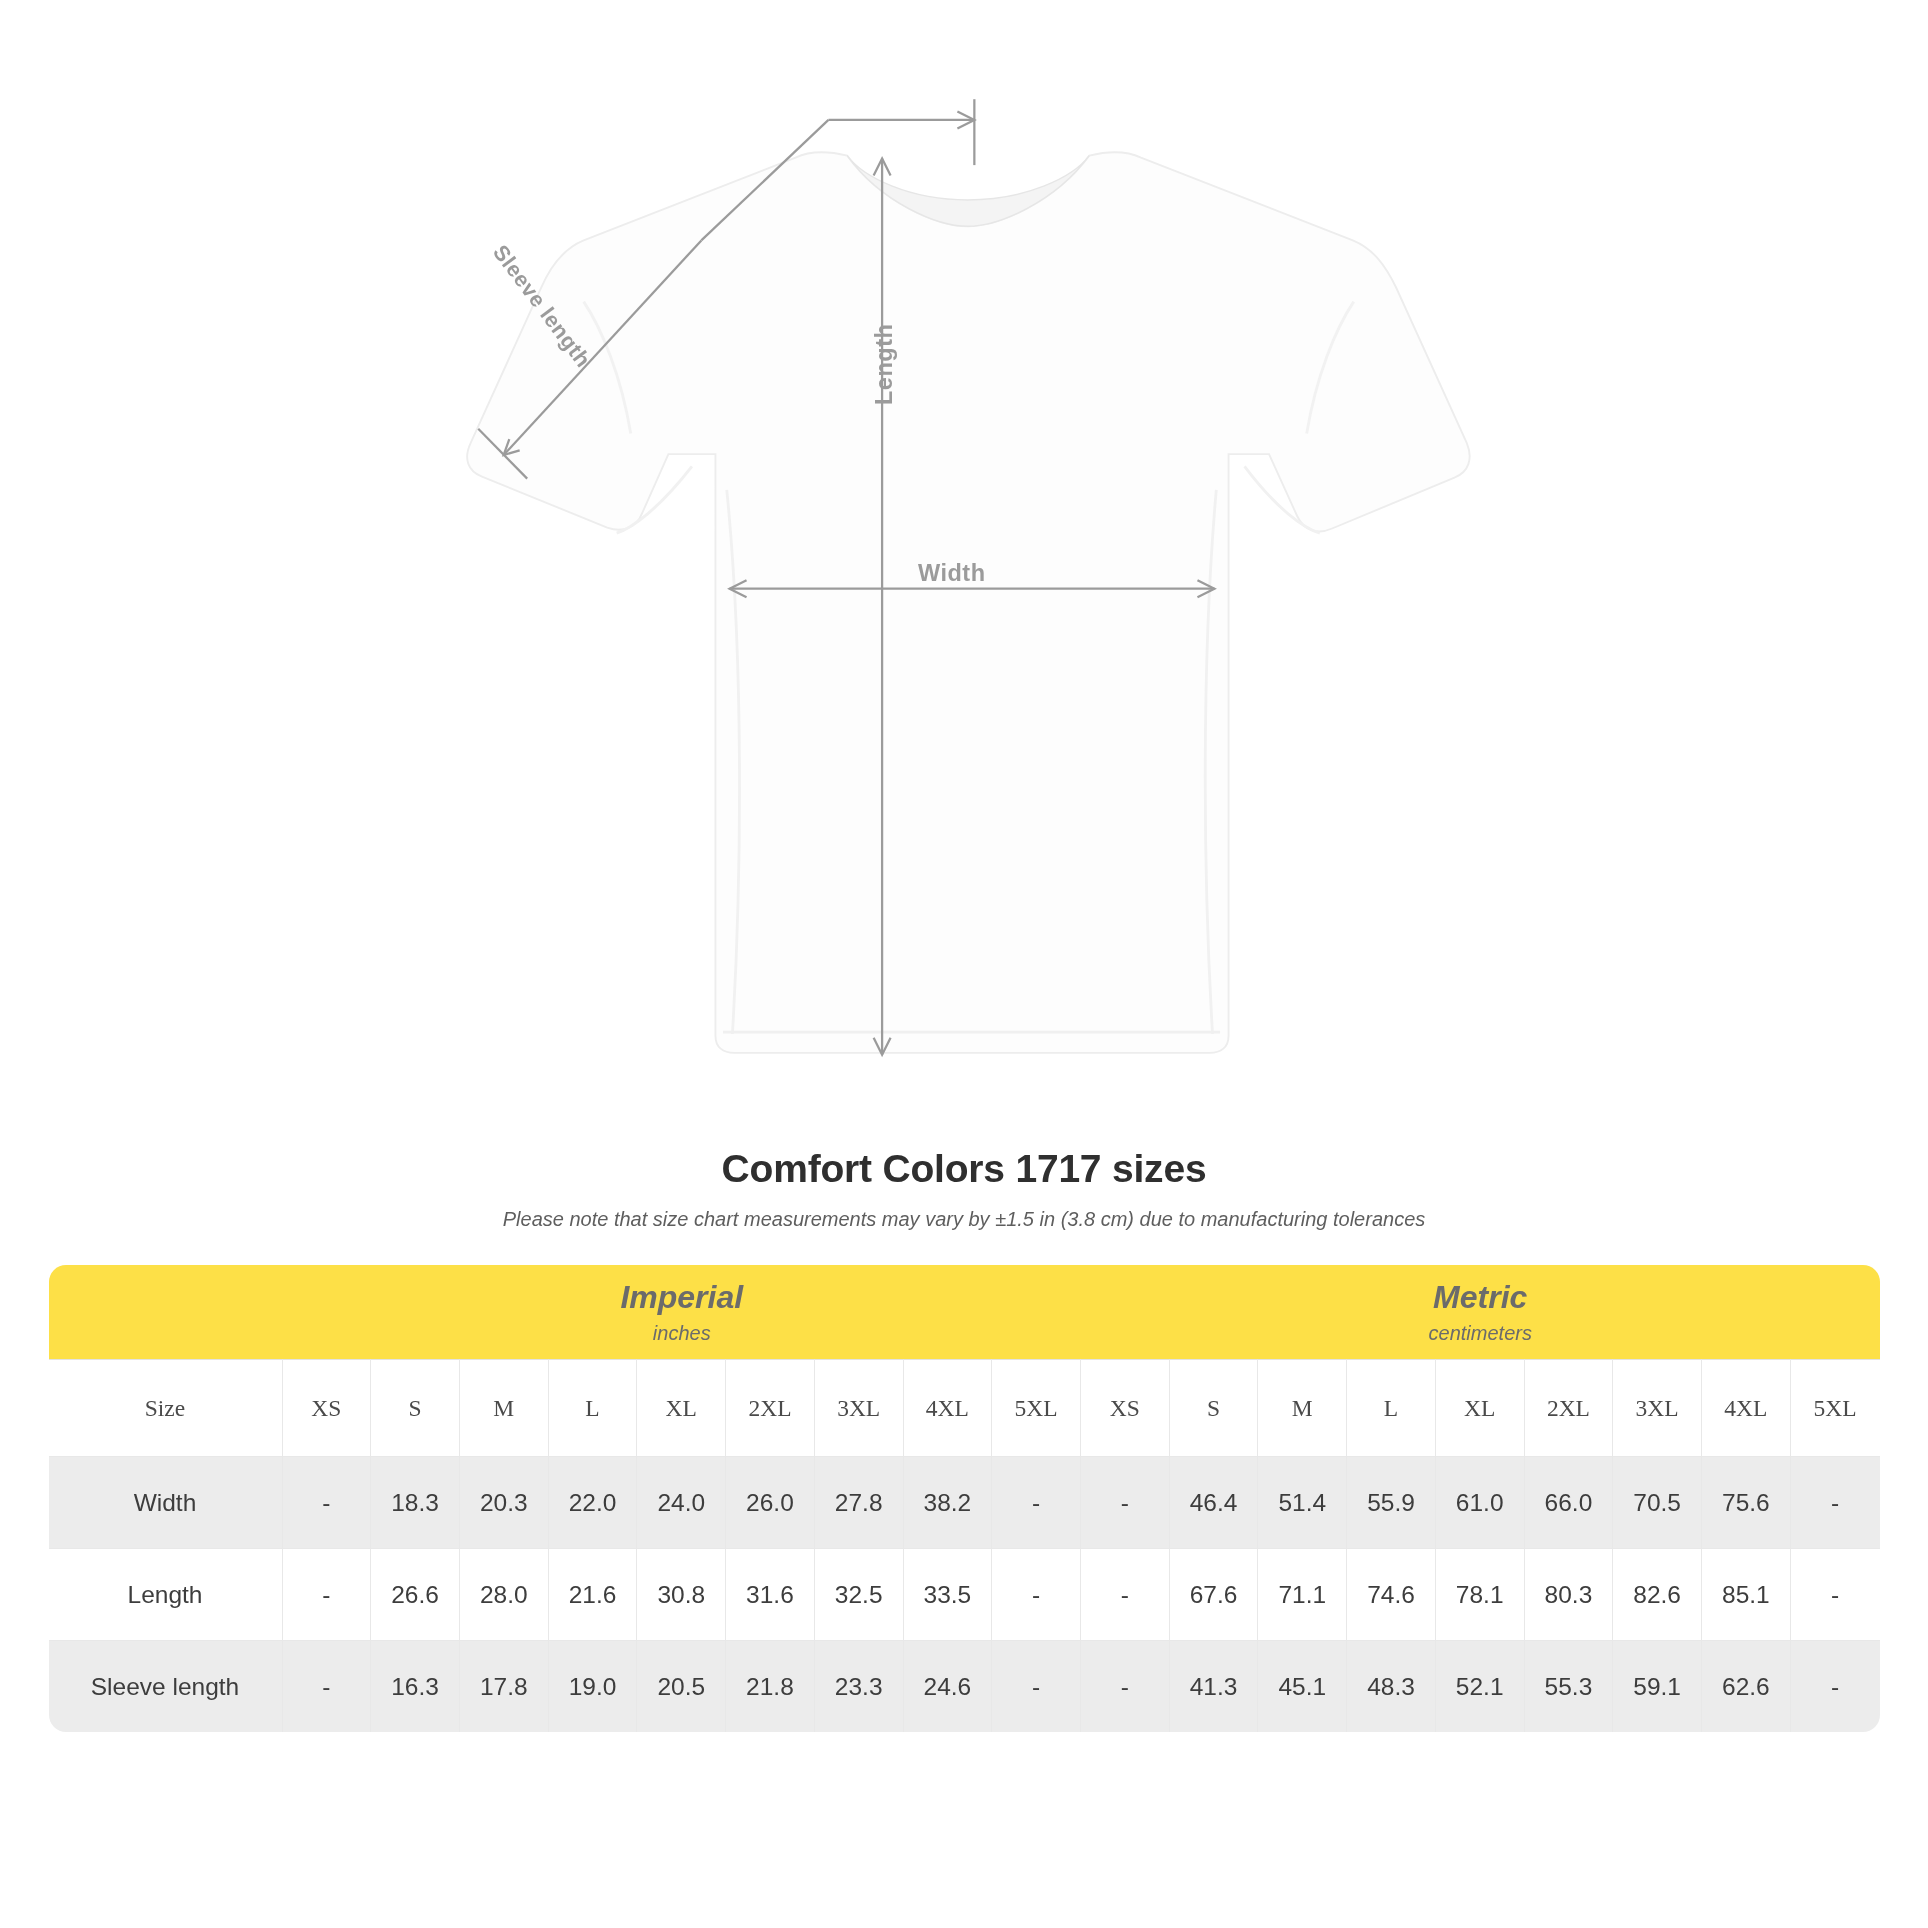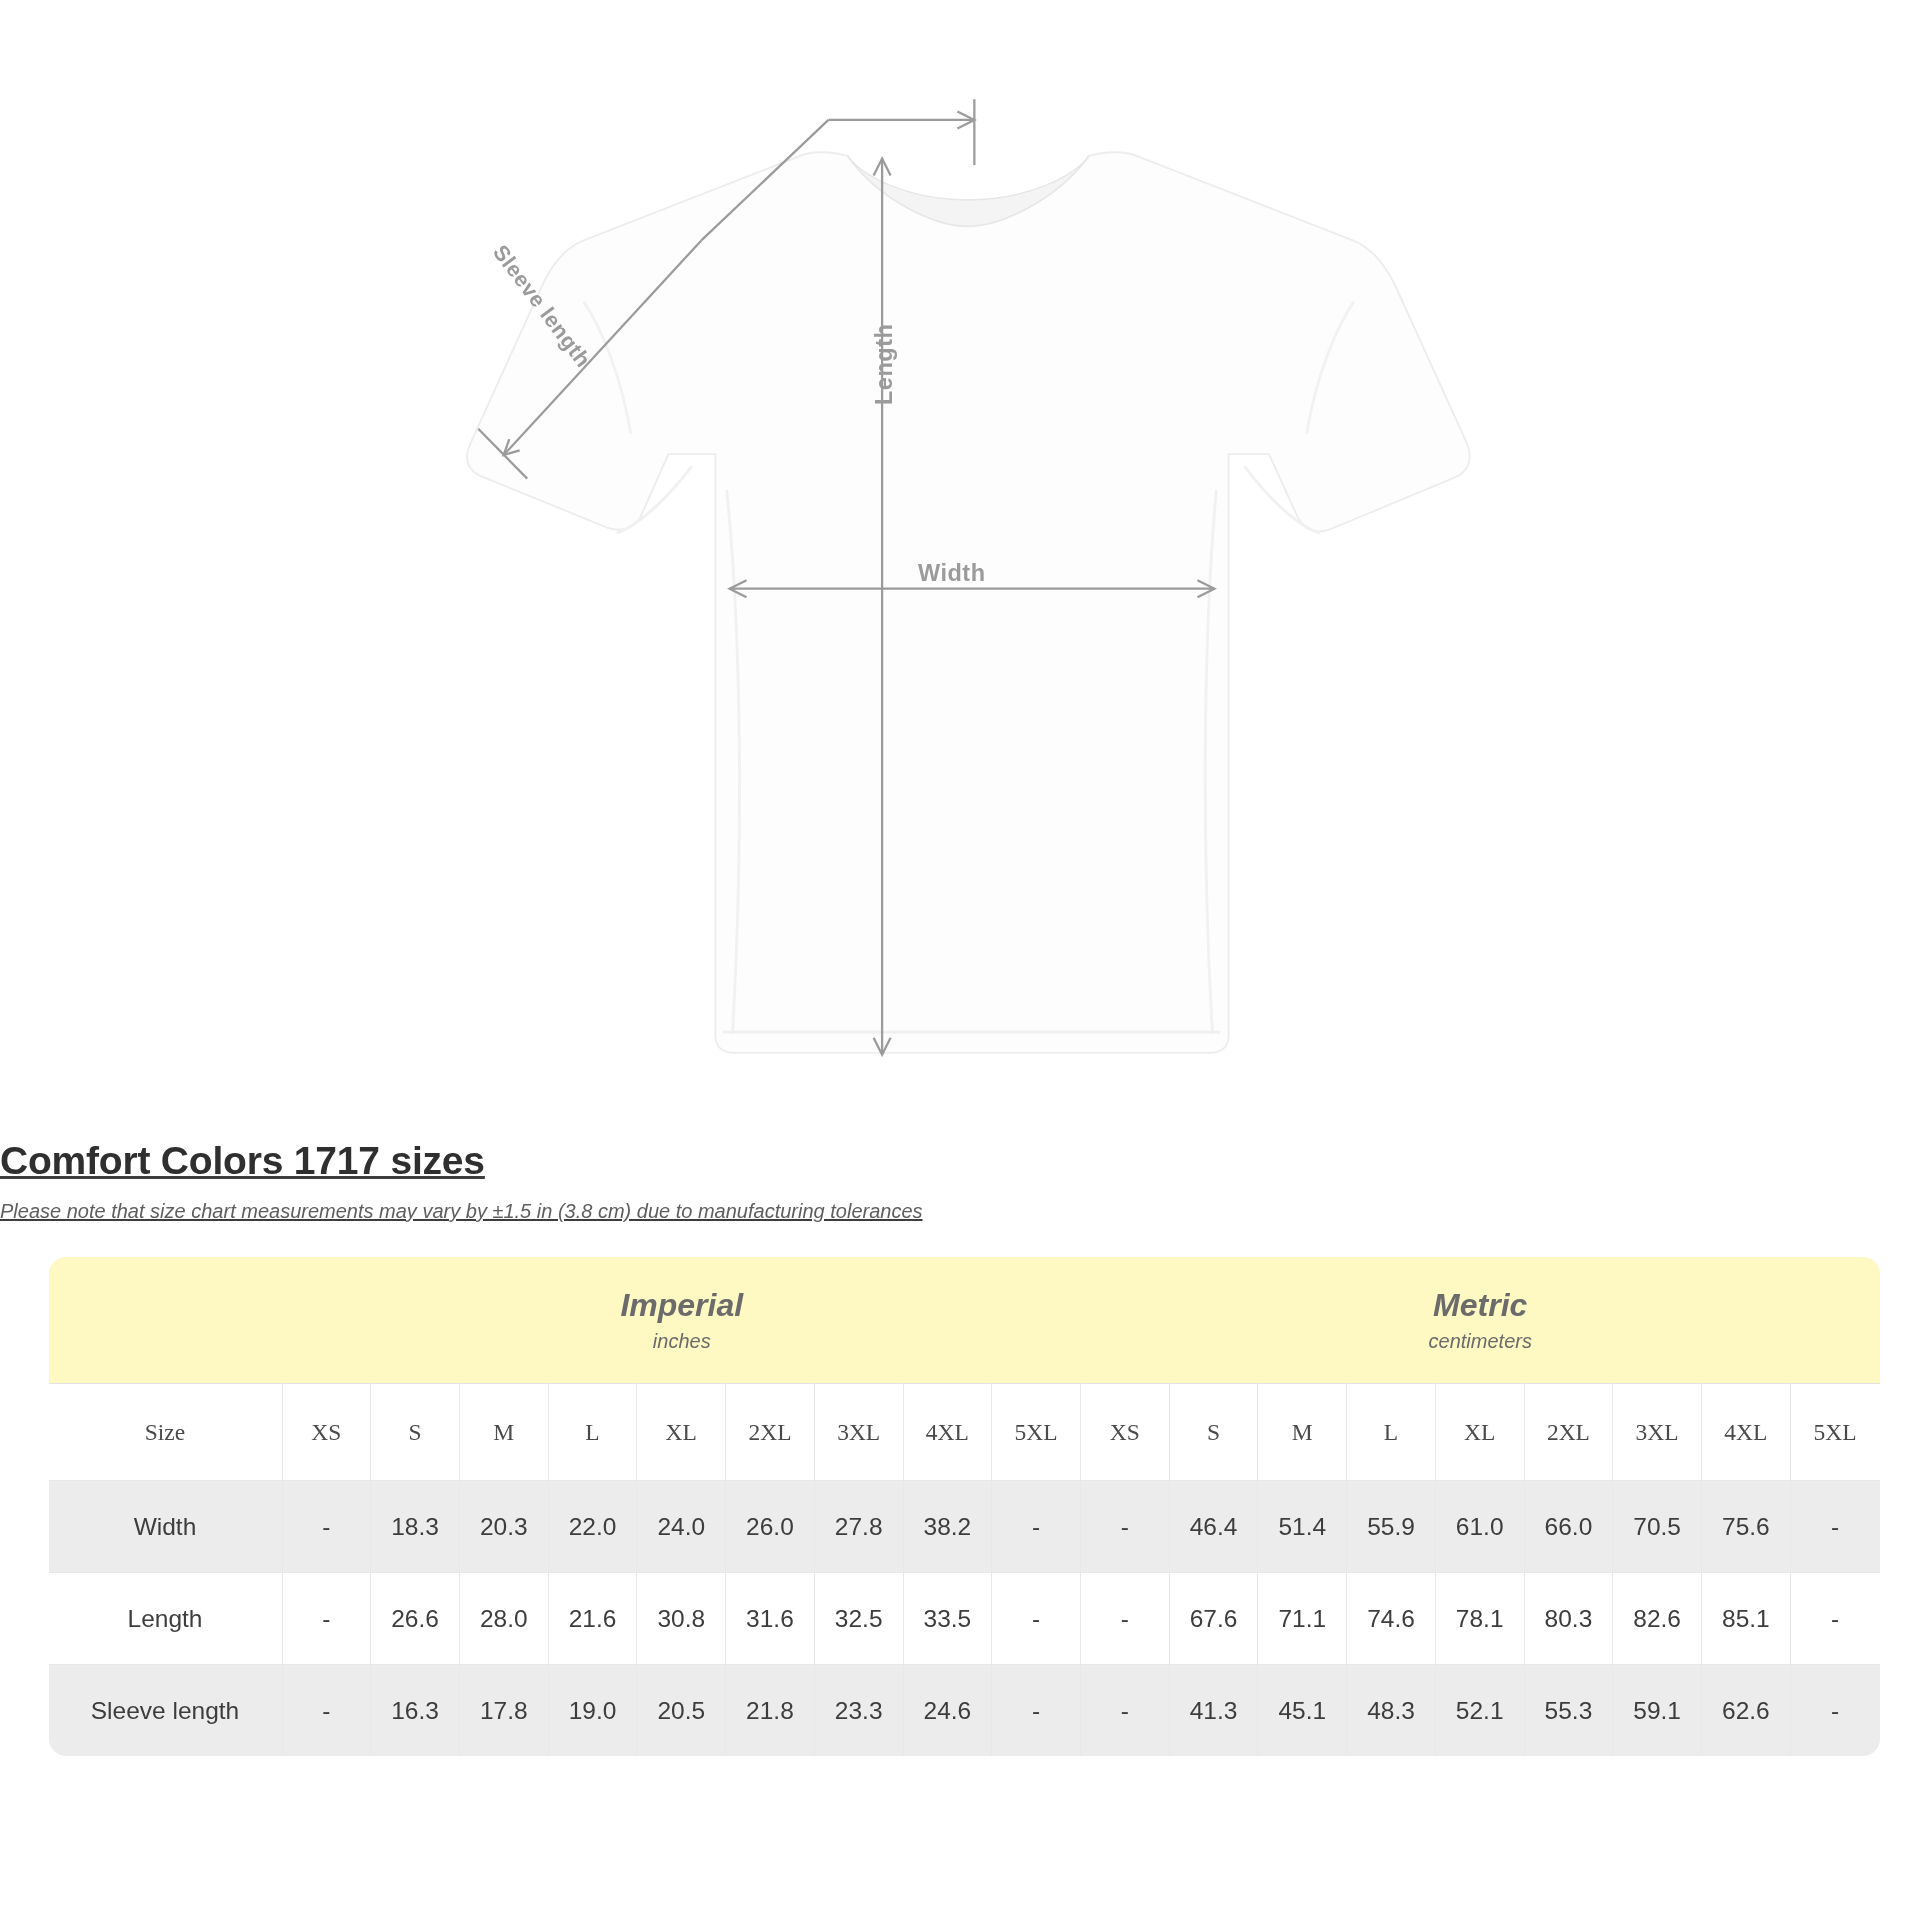--- a/index.html
+++ b/index.html
@@ -49,22 +49,22 @@
   .label-sleeve {
     left: 508px;
     top: 240px;
     transform: rotate(53deg);
     transform-origin: left top;
     font-size: 21.7px;
   }
 
   
   .title-block {
-    margin-top: 18px;
-    text-decoration: underline;
+    text-align: center;
+    margin-top: 26px;
   }
   .chart-title {
     font-size: 39px;
     font-weight: bold;
     color: #2f2f2f;
     letter-spacing: -0.2px;
   }
   .chart-note {
     font-size: 20px;
     font-style: italic;
@@ -82,22 +82,22 @@
     border-spacing: 0;
     width: 100%;
     table-layout: fixed;
   }
   table.size-table td, table.size-table th {
     text-align: center;
     vertical-align: middle;
     font-weight: normal;
   }
   .unit-head td {
-    background: #fef9c3;
-    height: 126px;
+    background: #fde047;
+    height: 94px;
     padding: 0;
   }
   .unit-head td:first-child { border-top-left-radius: 17px; }
   .unit-head td:last-child  { border-top-right-radius: 17px; }
   .unit-name {
     font-size: 32px;
     font-weight: bold;
     font-style: italic;
     color: #6b6b6b;
     line-height: 1.15;

